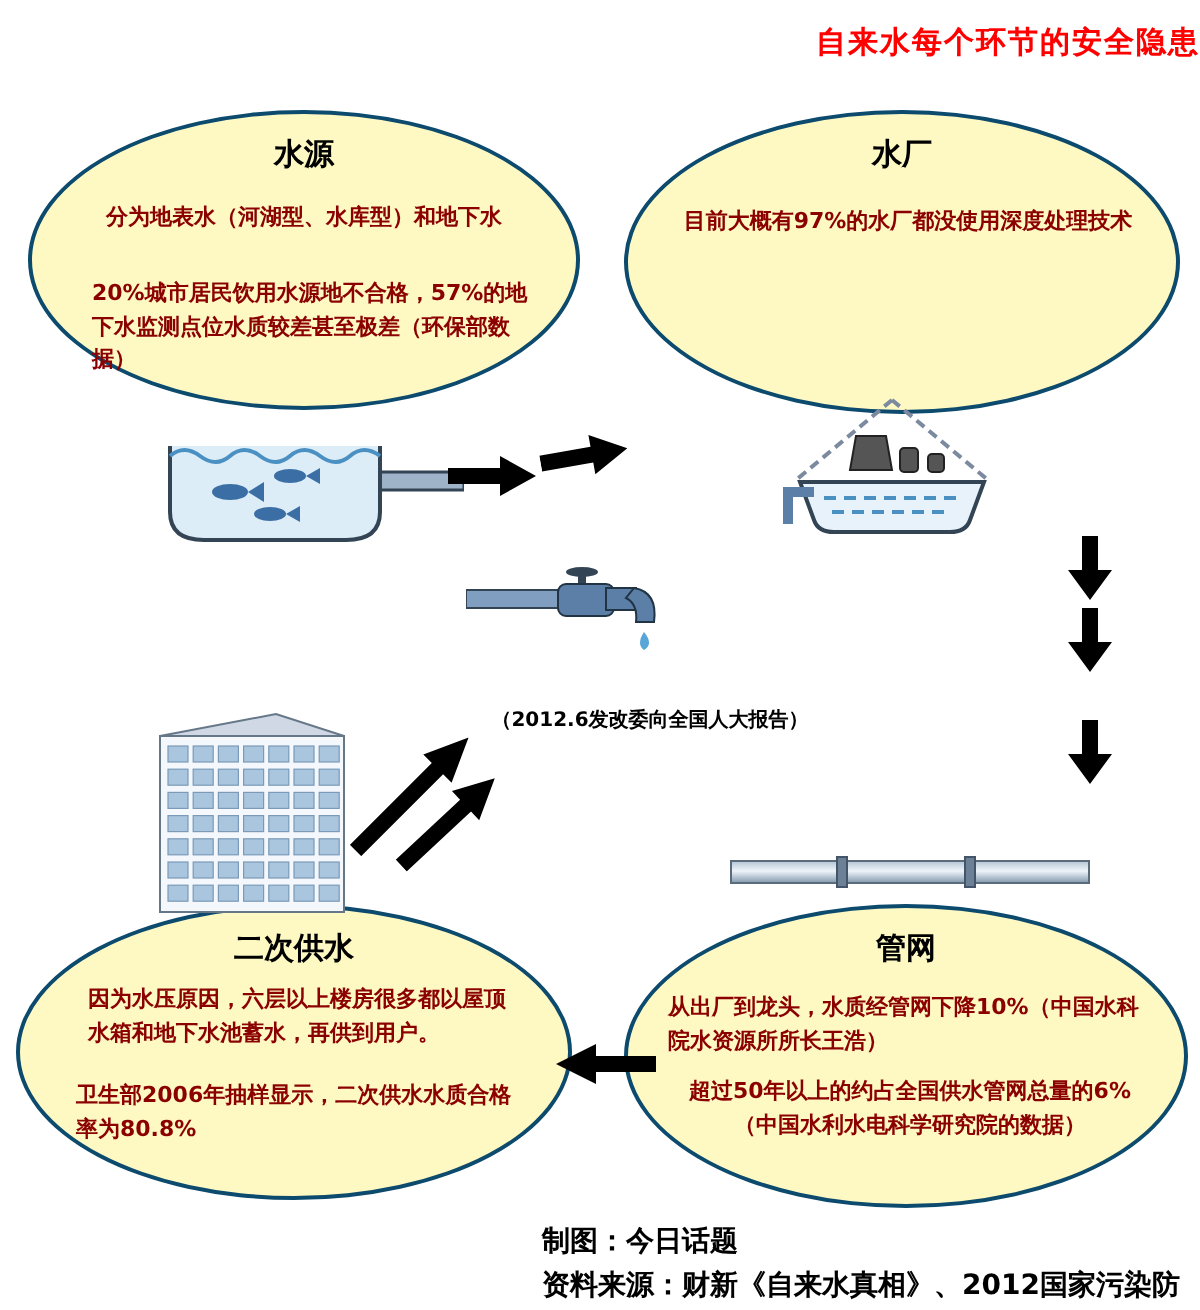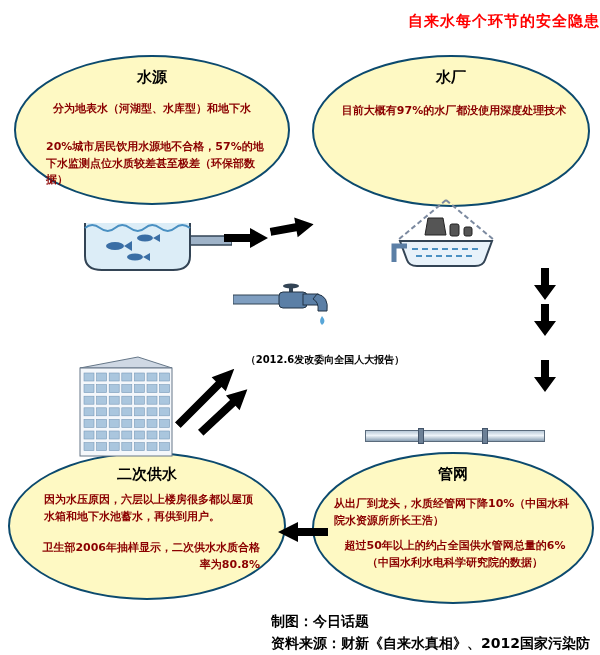--- a/index.html
+++ b/index.html
@@ -27,21 +27,21 @@
   }
   .blob p {
     position: absolute; margin: 0; font-size: 11px; font-weight: bold;
     color: #8b0000; line-height: 1.5;
   }
   #blob-source .p1    { top: 44px; left: 34px; right: 34px; text-align: center; }
   #blob-source .p2    { top: 82px; left: 30px; right: 22px; }
   #blob-plant .p1     { top: 46px; left: 24px; right: 18px; text-align: center; }
   #blob-plant .p2     { top: 88px; left: 30px; right: 22px; }
   #blob-secondary .p1 { top: 38px; left: 34px; right: 28px; }
-  #blob-secondary .p2 { top: 86px; left: 28px; right: 24px; text-align: right; }
+  #blob-secondary .p2 { top: 86px; left: 28px; right: 24px; }
   #blob-network .p1   { top: 42px; left: 20px; right: 22px; text-align: left; }
   #blob-network .p2   { top: 84px; left: 24px; right: 20px; text-align: center; }
 
   .headline {
     position: absolute; left: 90px; top: 329px; width: 470px; text-align: center;
     color: #ff0000; font-size: 16px; font-weight: bold;
   }
   .subline {
     position: absolute; left: 175px; top: 353px; width: 300px; text-align: center;
     color: #000; font-size: 10px; font-weight: bold;

